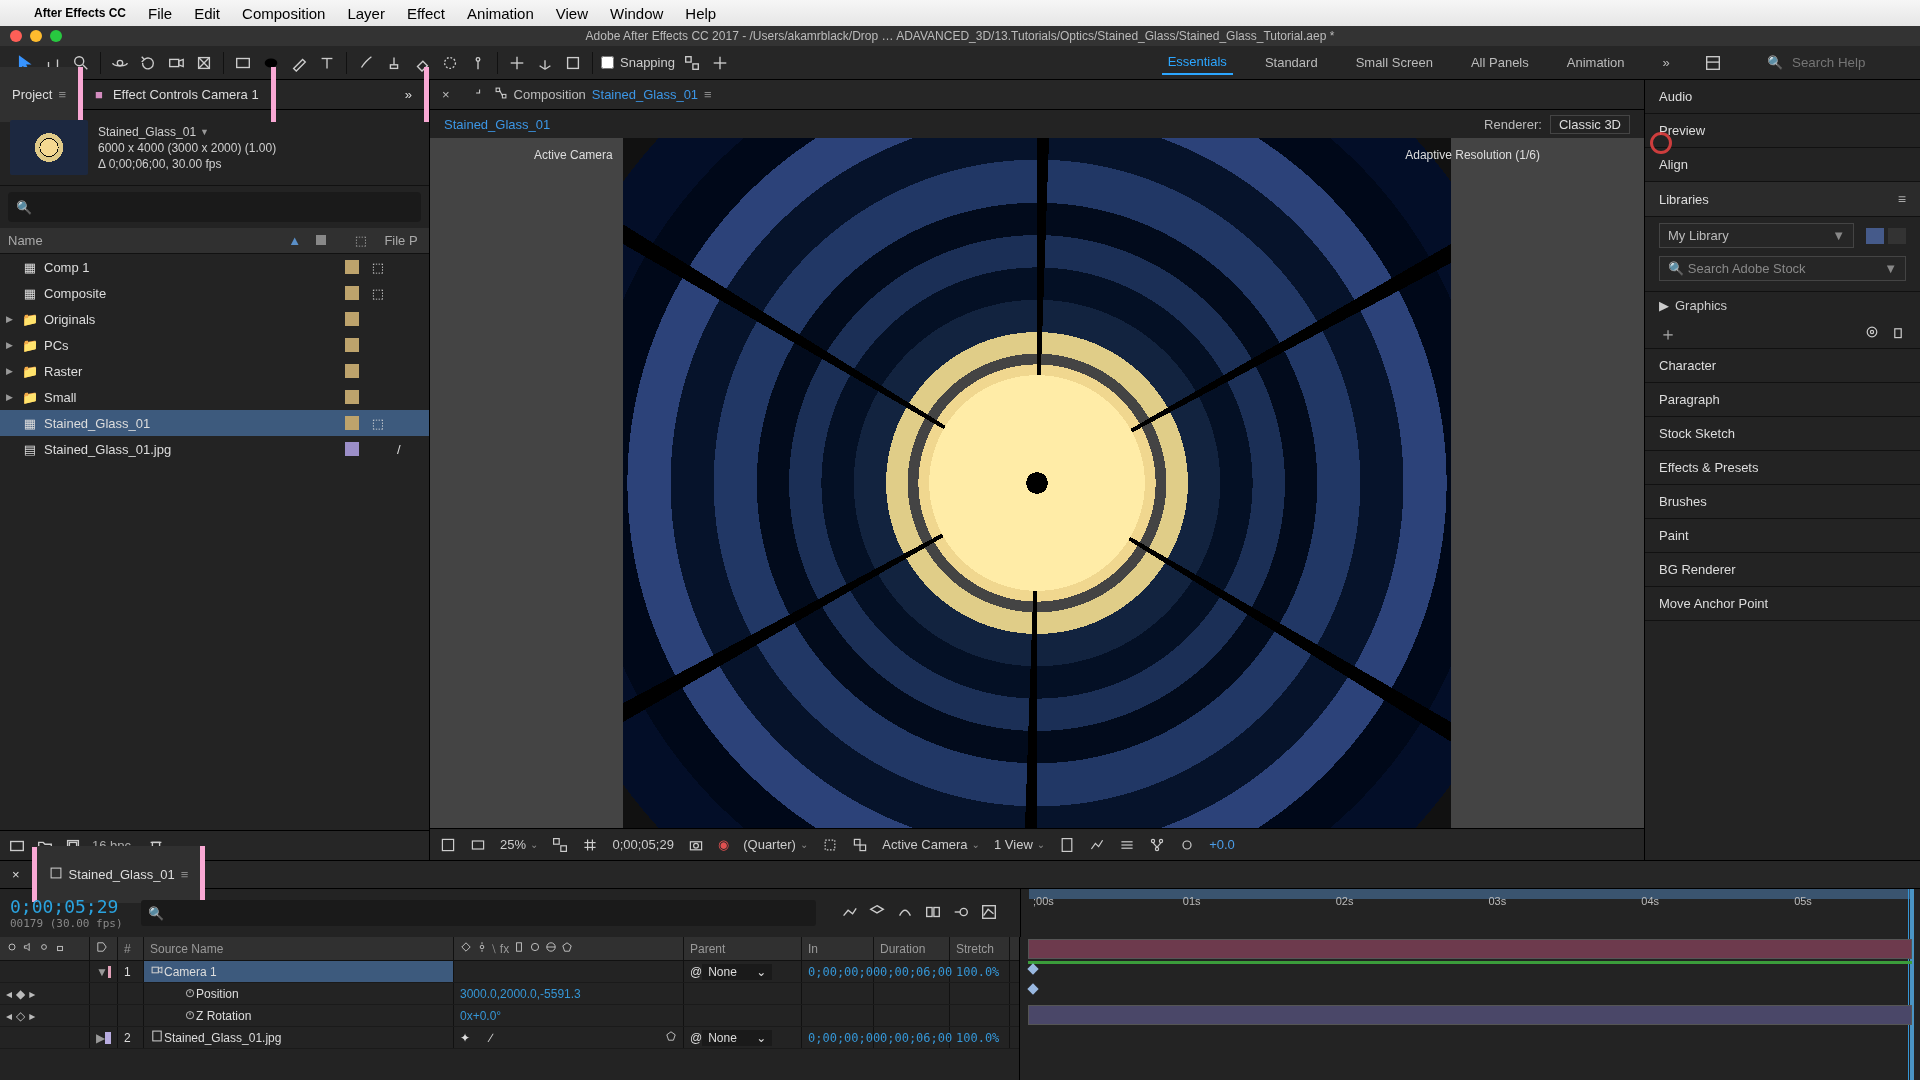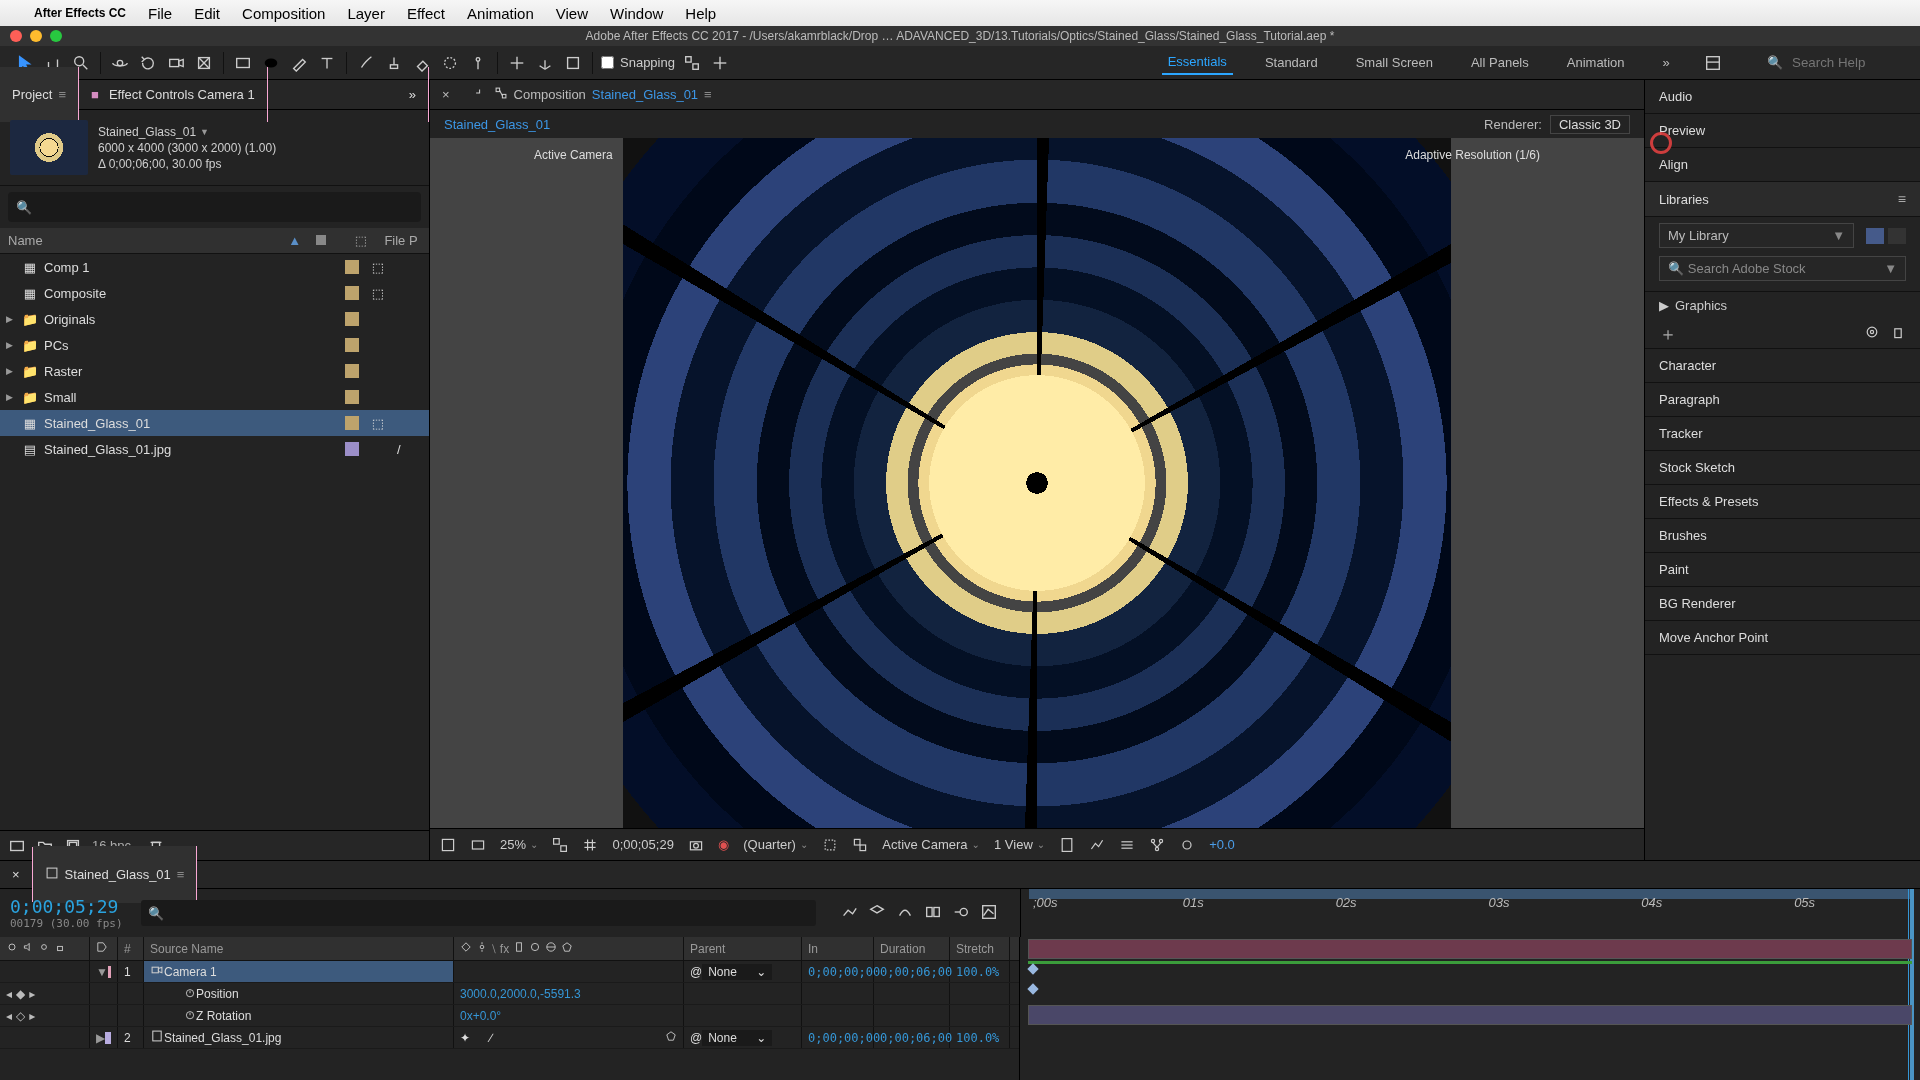--- a/index.html
+++ b/index.html
@@ -33,21 +33,21 @@
 .search-wrap input { background:transparent; border:none; color:#ccc; width:120px; outline:none; }
 
 
 .main { display:flex; height:calc(1080px - 26px - 20px - 34px - 220px); }
 .left { width:430px; background:#232323; border-right:1px solid #000; display:flex; flex-direction:column; }
 .center { flex:1; background:#232323; display:flex; flex-direction:column; }
 .right { width:276px; background:#232323; border-left:1px solid #000; }
 
 
 .panel-tabs { display:flex; align-items:center; height:30px; background:#262626; border-bottom:1px solid #000; }
-.ptab { padding:20px 12px; color:#ddd; font-size:13px; border-right:1px solid #f9a8d4; cursor:pointer; display:flex; align-items:center; gap:6px; }
+.ptab { padding:20px 12px; color:#ddd; font-size:13px; border-right:5px solid #f9a8d4; cursor:pointer; display:flex; align-items:center; gap:6px; }
 .ptab.active { background:#303030; }
 
 
 .comp-head { display:flex; padding:10px; gap:10px; border-bottom:1px solid #111; }
 .thumb { width:78px; height:55px; border-radius:2px;
   background:
    radial-gradient(circle at 50% 50%, #f5d891 0 18%, #0a0a0a 18% 20%, #e0ca88 20% 30%, #1c2840 30% 100%);
 }
 .comp-meta { display:flex; flex-direction:column; gap:2px; font-size:12px; color:#cfcfcf; justify-content:center; }
 .comp-meta .name { display:flex; align-items:center; gap:4px; }
@@ -117,21 +117,21 @@
 .timeline { height:220px; background:#232323; border-top:1px solid #000; display:flex; flex-direction:column; }
 .tl-tabs { height:28px; display:flex; align-items:center; background:#262626; border-bottom:1px solid #000; }
 .tl-top { height:48px; display:flex; }
 .tl-top-left { width:1020px; display:flex; align-items:center; padding:0 10px; gap:12px; }
 .timecode { color:#2aa3df; font-size:18px; font-family:monospace; }
 .timecode-sub { color:#888; font-size:11px; font-family:monospace; }
 .tl-search { flex:1; height:26px; background:#1a1a1a; border-radius:3px; margin-left:6px; display:flex; align-items:center; padding:0 8px; }
 .tl-top-icons { display:flex; gap:10px; align-items:center; color:#aaa; padding:0 12px; }
 .tl-top-right { flex:1; position:relative; }
 .ruler { position:absolute; inset:0; border-left:1px solid #000; }
-.ruler .tick { position:absolute; top:6px; font-size:13px; color:#bbb;font-style:italic; }
+.ruler .tick { position:absolute; top:6px; font-size:11px; color:#bbb; }
 .ruler .workarea { position:absolute; top:0; left:8px; right:8px; height:10px; background:#3a546f; }
 .ruler .playhead { position:absolute; top:0; width:1px; height:200px; background:#3596d6; }
 .ruler .playend { position:absolute; top:0; right:6px; width:4px; height:200px; background:#4a94c4; }
 
 .tl-body { display:flex; flex:1; }
 .tl-left { width:1020px; border-right:1px solid #000; }
 .tl-right { flex:1; position:relative; }
 
 .tl-header-row { height:24px; display:flex; align-items:center; background:#303030; color:#999; font-size:12px; border-bottom:1px solid #111; }
 .tl-header-row > div { padding:0 6px; border-right:1px solid #111; height:100%; display:flex; align-items:center; }
@@ -634,21 +634,20 @@
               <circle cx="10" cy="10" r="6"></circle>
               <circle cx="10" cy="10" r="2"></circle>
             </svg></span>
         <span class="i"><svg width="16" height="16" viewBox="0 0 20 20">
               <rect x="6" y="6" width="8" height="11"></rect>
             </svg></span>
       </div>
     </div>
     <div class="rp">Character</div>
     <div class="rp">Paragraph</div>
-    <div class="rp">Tracker</div>
     <div class="rp">Stock Sketch</div>
     <div class="rp">Effects &amp; Presets</div>
     <div class="rp">Brushes</div>
     <div class="rp">Paint</div>
     <div class="rp">BG Renderer</div>
     <div class="rp">Move Anchor Point</div>
   </div>
 </div>
 
 <div class="timeline">

